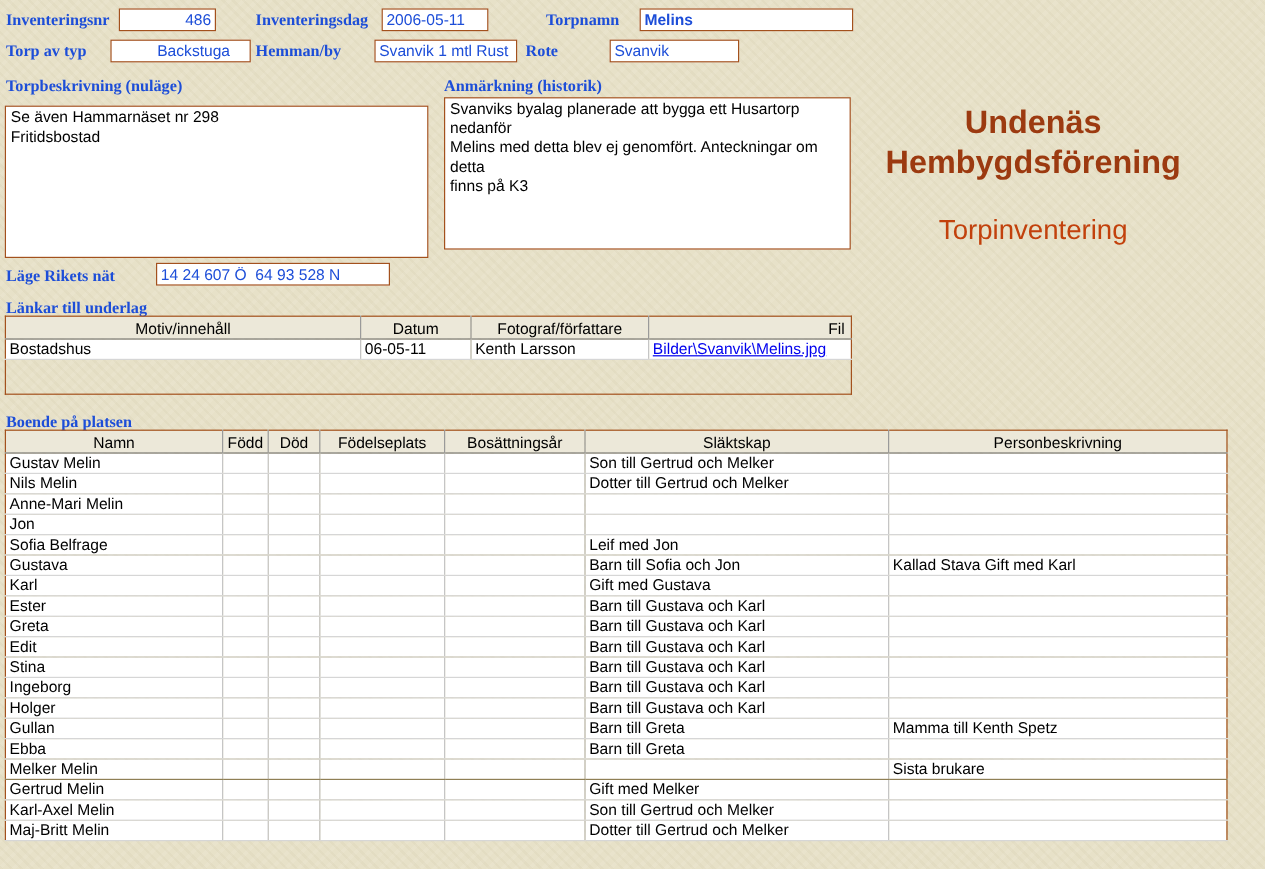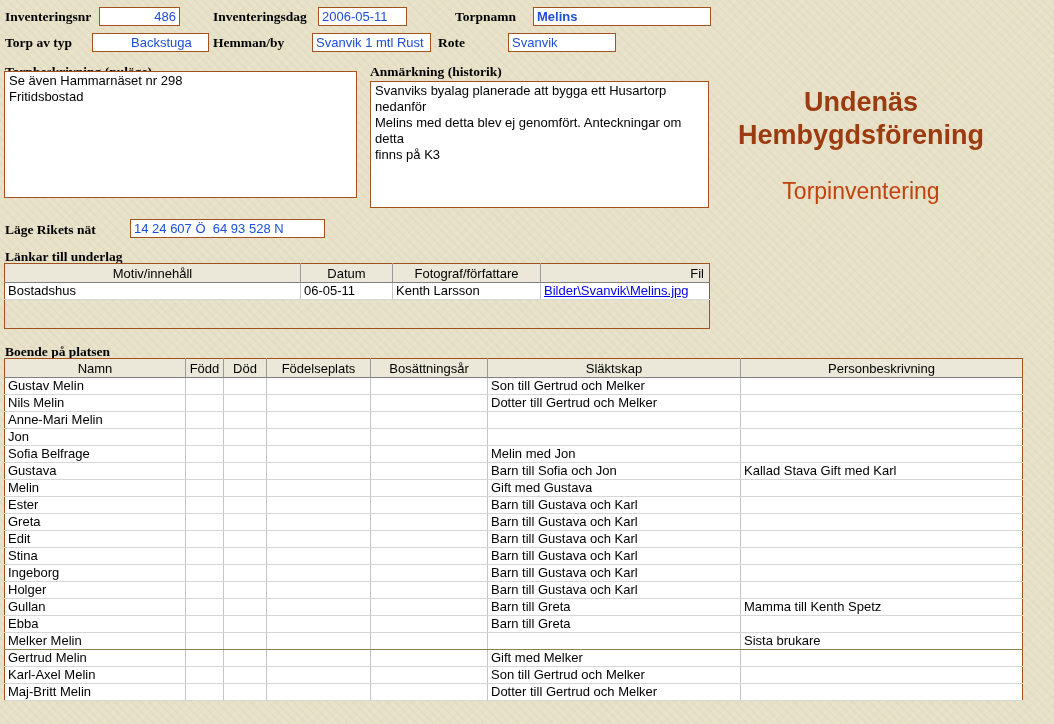--- a/index.html
+++ b/index.html
@@ -10,21 +10,21 @@
     background:
       repeating-linear-gradient(45deg, rgba(170,158,115,0.07) 0 2px, rgba(0,0,0,0) 2px 6px),
       repeating-linear-gradient(-45deg, rgba(255,255,248,0.08) 0 3px, rgba(0,0,0,0) 3px 8px),
       #e7e1c8;
   }
   .flabel {
     position:absolute;
     font-family:"Liberation Serif", serif;
     font-weight:bold;
     font-size:13.5px;
-    color:#000000;
+    color:#1d4ed8;
     white-space:nowrap;
   }
   .tbox {
     position:absolute;
     border:1px solid #a3511d;
     background:#fff;
     font-family:"Liberation Sans", sans-serif;
     font-size:13px;
     color:#1d4ed8;
     padding:1px 3px;
@@ -119,21 +119,21 @@
 <span class="flabel" style="left:5px; top:35px;">Torp av typ</span>
 <input class="tbox" style="left: 92px; top: 33px; width: 117px; padding-left: 38px;" readonly="" value="Backstuga">
 
 <span class="flabel" style="left:213px; top:35px;">Hemman/by</span>
 <input class="tbox" style="left: 312px; top: 33px; width: 119px;" readonly="" value="Svanvik 1 mtl Rust">
 
 <span class="flabel" style="left:438px; top:35px;">Rote</span>
 <input class="tbox" style="left: 508px; top: 33px; width: 108px;" readonly="" value="Svanvik">
 
 <span class="flabel" style="left:5px; top:64px;">Torpbeskrivning (nuläge)</span>
-<textarea class="tarea" style="left: 4px; top: 71px; width: 353px; height: 127px;" readonly="">Se även Hammarnäset nr 298
+<textarea class="tarea" style="left: 4px; top: 88px; width: 353px; height: 127px;" readonly="">Se även Hammarnäset nr 298
 Fritidsbostad</textarea>
 
 <span class="flabel" style="left:370px; top:64px;">Anmärkning (historik)</span>
 <textarea class="tarea" style="left: 370px; top: 81px; width: 339px; height: 127px;" readonly="">Svanviks byalag planerade att bygga ett Husartorp nedanför
 Melins med detta blev ej genomfört. Anteckningar om detta
 finns på K3</textarea>
 
 <div class="titleblock">
   <div class="org">Undenäs</div>
   <div class="org">Hembygdsförening</div>
@@ -232,34 +232,34 @@
         <td></td>
         <td></td>
         <td></td>
       </tr>
       <tr>
         <td>Sofia Belfrage</td>
         <td></td>
         <td></td>
         <td></td>
         <td></td>
-        <td>Melin med Jon</td>
+        <td>Leif med Jon</td>
         <td></td>
       </tr>
       <tr>
         <td>Gustava</td>
         <td></td>
         <td></td>
         <td></td>
         <td></td>
         <td>Barn till Sofia och Jon</td>
         <td>Kallad Stava Gift med Karl</td>
       </tr>
       <tr>
-        <td>Melin</td>
+        <td>Karl</td>
         <td></td>
         <td></td>
         <td></td>
         <td></td>
         <td>Gift med Gustava</td>
         <td></td>
       </tr>
       <tr>
         <td>Ester</td>
         <td></td>

